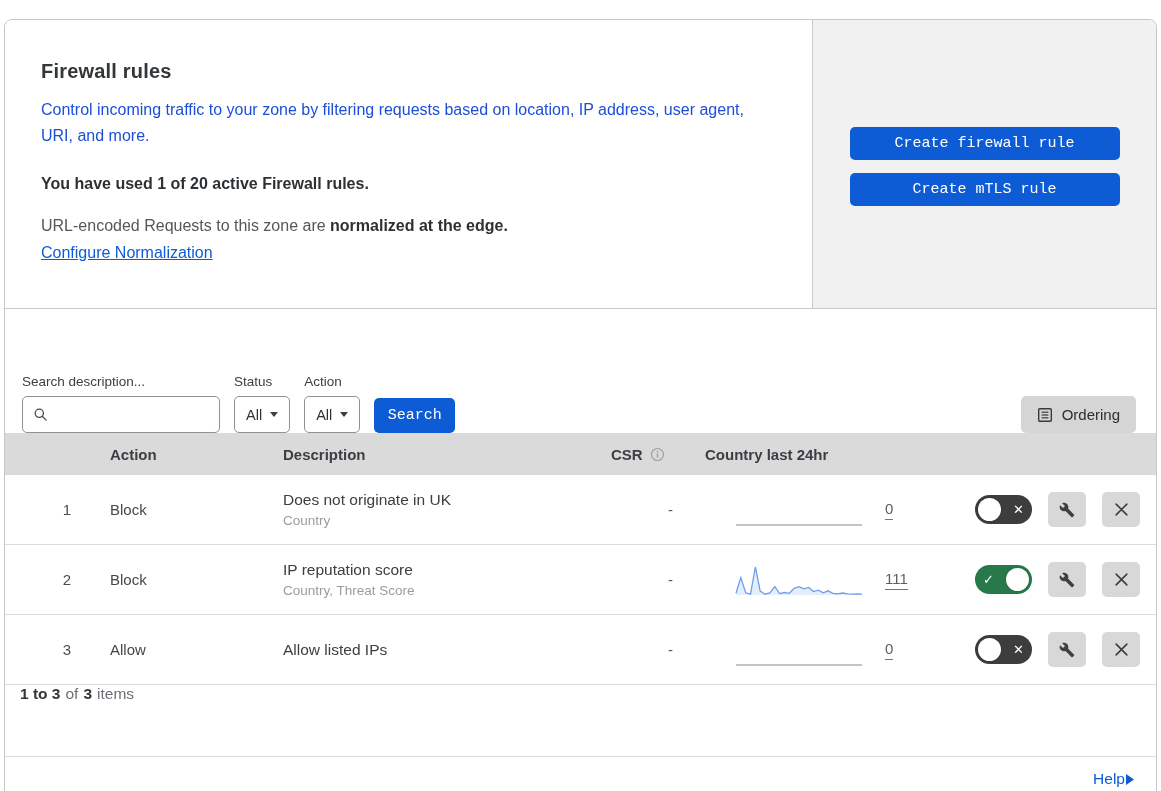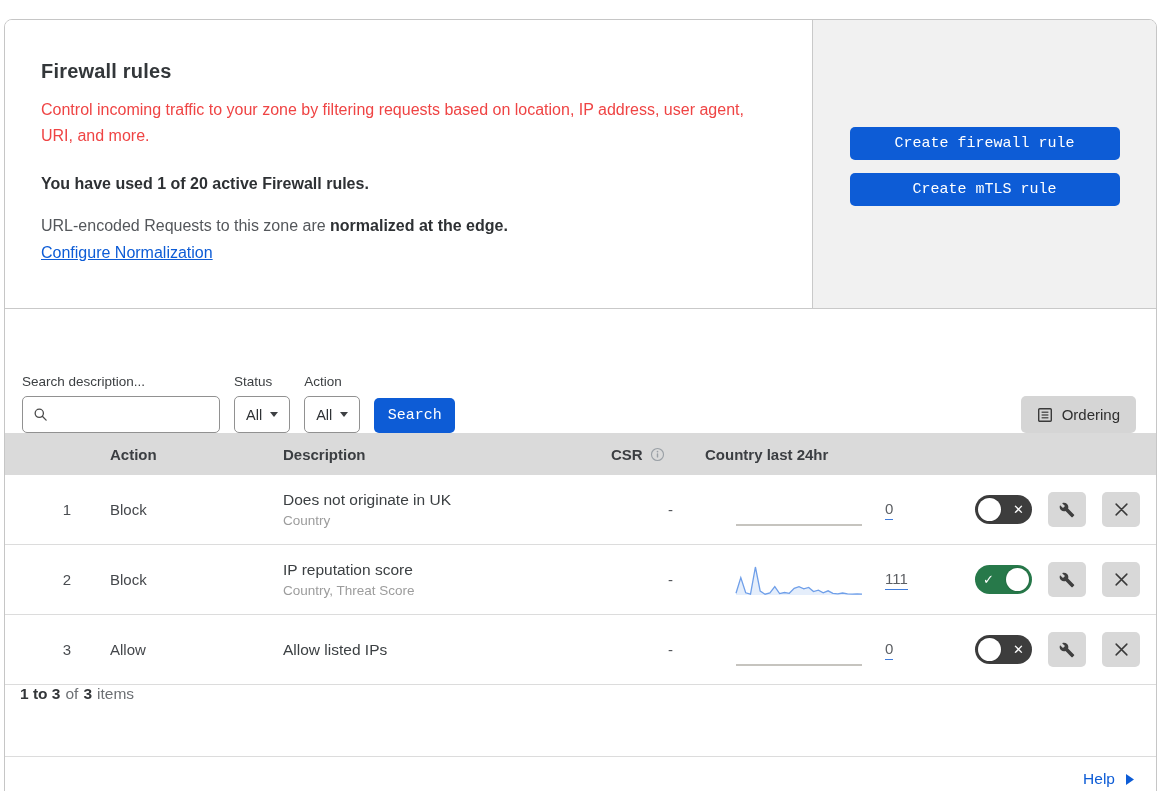--- a/index.html
+++ b/index.html
@@ -3,21 +3,21 @@
 <meta charset="utf-8">
 <style>
   * { box-sizing: border-box; margin: 0; padding: 0; }
   html,body { background:#fff; width:1161px; height:791px; font-family:"Liberation Sans","DejaVu Sans",sans-serif; color:#303336; }
   .page { position:absolute; left:4px; top:19px; width:1153px; height:783px; border:1px solid #c6c6c6; border-radius:8px; background:#fff; overflow:hidden; display:flex; flex-direction:column; }
 
   
   .top { height:289px; display:flex; border-bottom:1px solid #c9c9c9; }
   .intro-card { width:808px; border-right:1px solid #c9c9c9; padding:40px 40px 0 36px; background:#fff; }
   .intro-card h1 { font-size:20px; font-weight:600; color:#33373a; letter-spacing:.2px; }
-  .desc { margin-top:14px; font-size:16px; line-height:1.62; color:#ef4444; max-width:705px; }
+  .desc { margin-top:14px; font-size:16px; line-height:1.62; color:#1d4ed8; max-width:705px; }
   .usage { margin-top:26px; font-size:16px; font-weight:700; color:#2e3134; }
   .norm { margin-top:24px; font-size:16px; color:#54575b; }
   .norm strong { color:#2e3134; }
   .link { display:inline-block; margin-top:9px; font-size:16px; color:#0d5cd6; text-decoration:underline; cursor:pointer; }
   .actions-panel { flex:1; background:#f1f1f1; padding-top:107px; display:flex; flex-direction:column; align-items:center; gap:13px; }
   .btn-primary { width:270px; height:33px; background:#0d5cd6; color:#fff; border:none; border-radius:5px; font-size:15px; font-family:Liberation Mono, monospace; cursor:pointer; }
 
   
   .filters { height:124px; display:flex; align-items:flex-end; padding:22px 20px 0 17px; gap:14px; background:#fff; }
   .field label { display:block; font-size:13.5px; color:#3d4043; margin-bottom:7px; }
@@ -60,21 +60,21 @@
   .t-x { margin-left:auto; }
 
   .icon-btn { width:38px; height:35px; background:#d8d8d8; border:none; border-radius:5px; display:flex; align-items:center; justify-content:center; cursor:pointer; }
 
   
   .table-footer { height:72px; display:flex; align-items:flex-start; padding-left:15px; border-bottom:1px solid #dcdcdc; font-size:15.5px; background:#fff; }
   .table-footer strong { color:#333639; font-weight:700; }
   .table-footer .dim { color:#6d7074; }
   .table-footer > * { margin-right:5px; }
   .help-row { flex:1; display:flex; align-items:center; justify-content:flex-end; padding-right:22px; background:#fff; }
-  .help-link { display:flex; align-items:center; gap:11px; color:#0d5cd6; font-size:15.5px; text-decoration:none; cursor:pointer; }
+  .help-link { display:flex; align-items:center; gap:1px; color:#0d5cd6; font-size:15.5px; text-decoration:none; cursor:pointer; }
 </style>
 </head>
 <body>
 
 <div class="page">
 
   <section class="top">
     <div class="intro-card">
       <h1>Firewall rules</h1>
       <p class="desc">Control incoming traffic to your zone by filtering requests based on location, IP address, user agent, URI, and more.</p>

